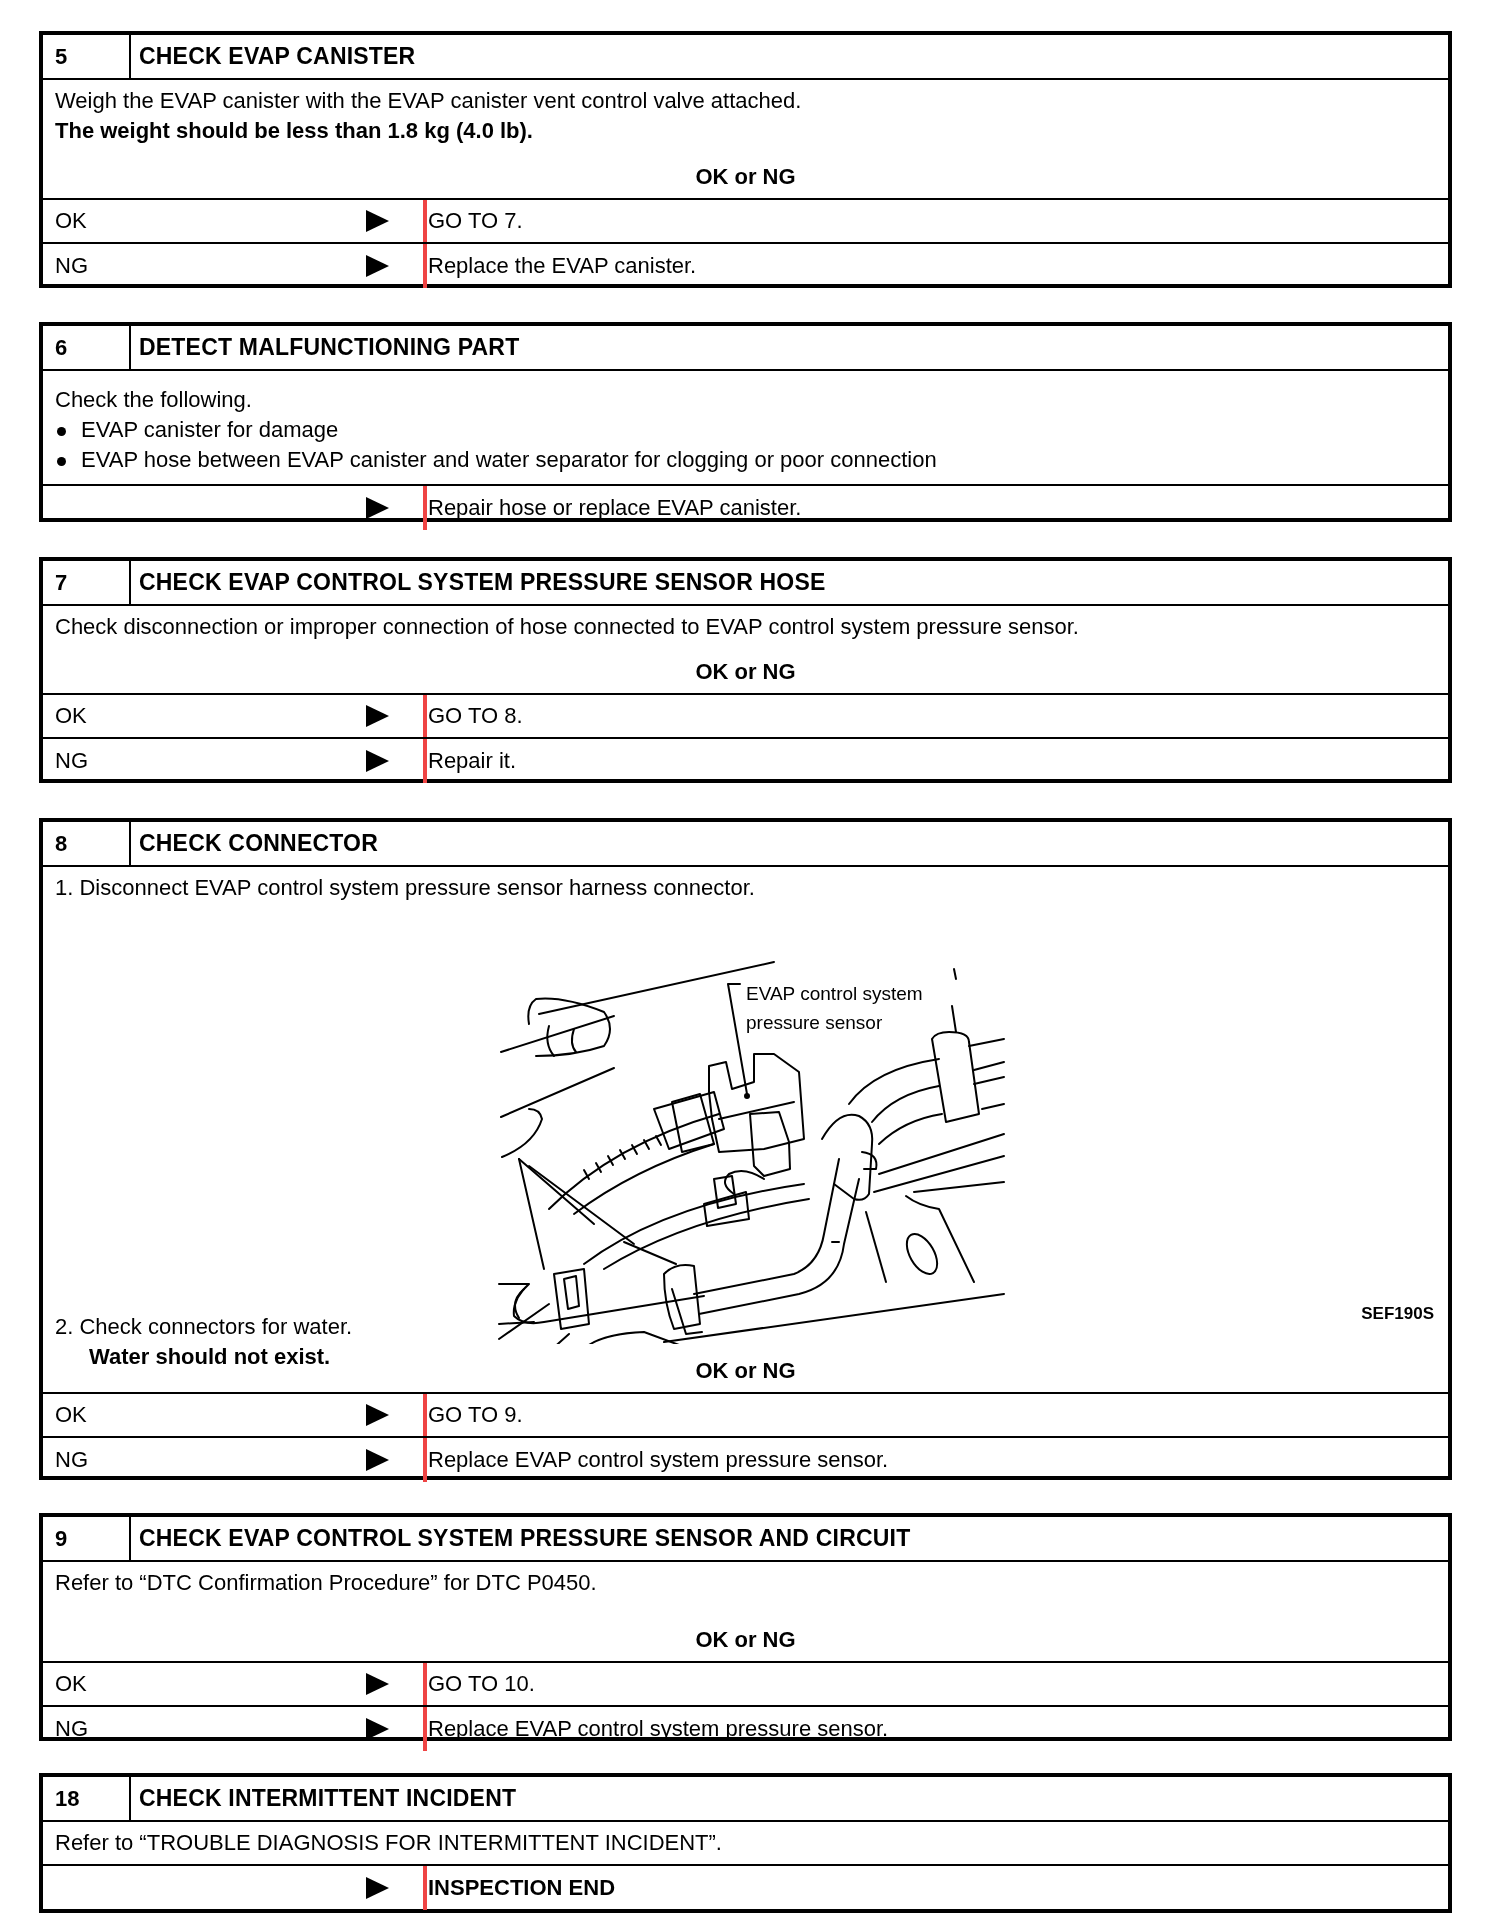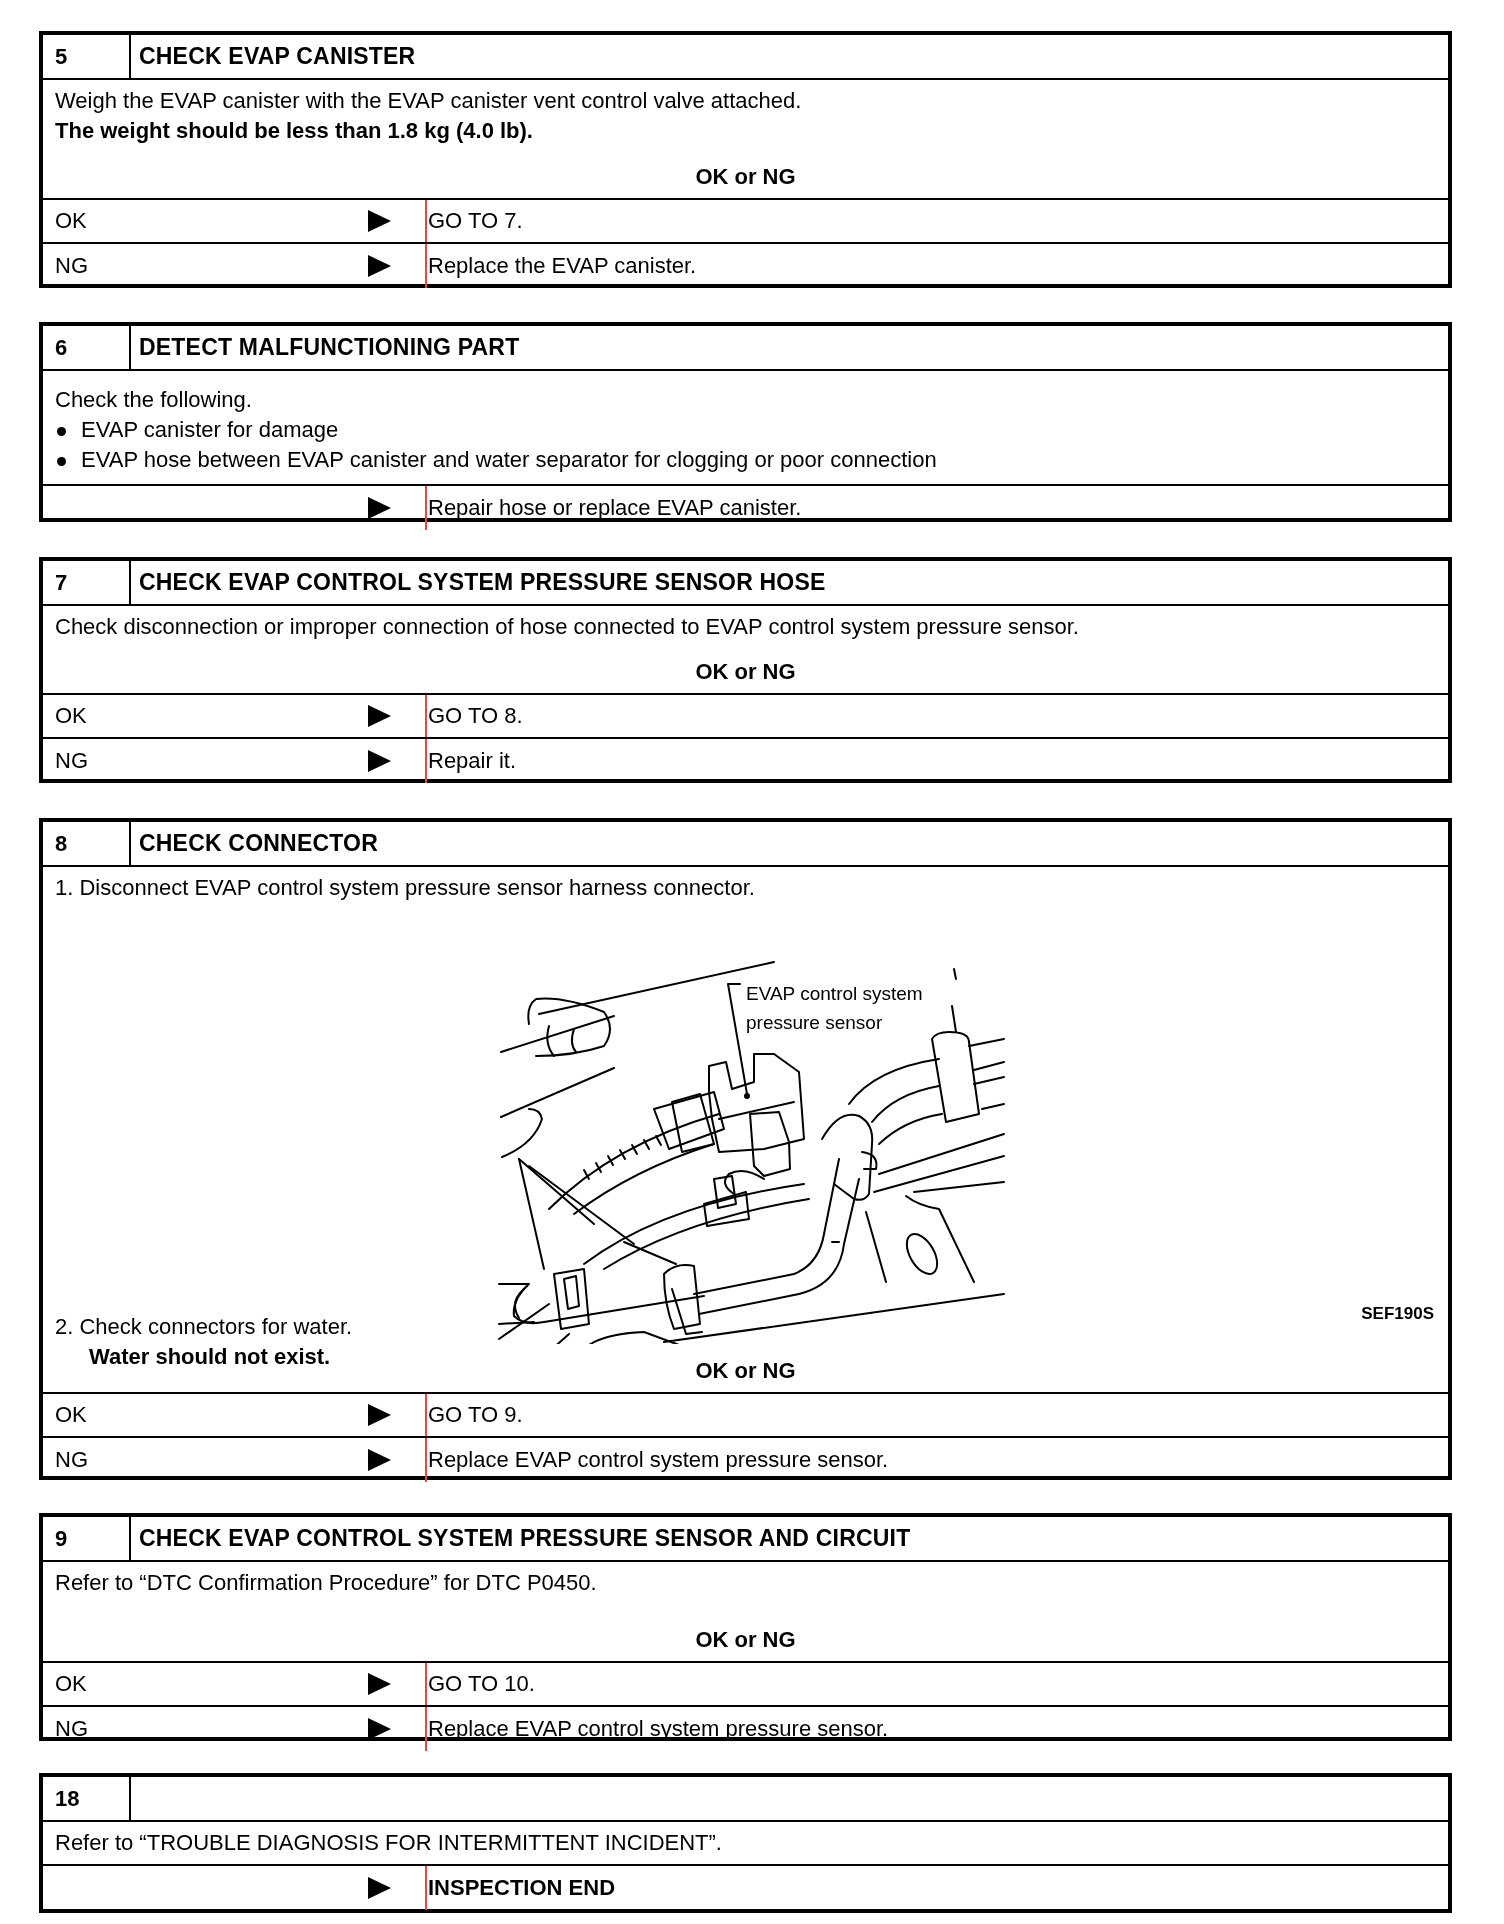--- a/index.html
+++ b/index.html
@@ -10,21 +10,21 @@
   .hdr { display: flex; height: 45px; border-bottom: 2px solid #000; box-sizing: border-box; }
   .num { width: 88px; border-right: 2px solid #000; box-sizing: border-box;
          font-weight: bold; font-size: 22px; padding-left: 12px; display: flex; align-items: center; }
   .title { flex: 1; font-weight: bold; font-size: 23px; padding-left: 8px; display: flex; align-items: center; letter-spacing: 0.2px; }
   .body { position: relative; border-bottom: 2px solid #000; box-sizing: border-box;
           font-size: 22px; padding: 6px 0 0 12px; line-height: 30px; }
   .body .bold { font-weight: bold; }
   .okng { position: absolute; left: 0; right: 0; bottom: 6px; text-align: center; font-weight: bold; font-size: 22px; }
   .row { display: flex; height: 44px; box-sizing: border-box; border-bottom: 2px solid #000; font-size: 22px; }
   .row:last-child { border-bottom: none; }
-  .cond { width: 384px; border-right: 2px solid #ef4444; box-sizing: border-box; position: relative;
+  .cond { width: 384px; border-right: 4px solid #ef4444; box-sizing: border-box; position: relative;
           display: flex; align-items: center; padding-left: 12px; }
   .arrow { position: absolute; right: 34px; top: 50%; transform: translateY(-50%);
            width: 0; height: 0; border-top: 11px solid transparent; border-bottom: 11px solid transparent;
            border-left: 23px solid #000; }
   .act { flex: 1; display: flex; align-items: center; padding-left: 1px; }
   .act.bold { font-weight: bold; }
   .bullet { display: flex; }
   .bullet .dot { width: 26px; display: inline-block; }
   .dot::before { content: ""; display: inline-block; width: 9px; height: 9px; border-radius: 50%; background: #000; margin-left: 2px; vertical-align: middle; }
   .indent { padding-left: 34px; }
@@ -242,20 +242,21 @@
       <span>NG</span>
       <span class="arrow"></span>
     </div>
     <div class="act">Replace EVAP control system pressure sensor.</div>
   </div>
 </div>
 
 <div class="step" style="top:1773px;height:140px;">
   <div class="hdr">
     <div class="num">18</div>
+    <div class="title">CHECK INTERMITTENT INCIDENT</div>
   </div>
   <div class="body" style="height:44px;">
     <div>Refer to “TROUBLE DIAGNOSIS FOR INTERMITTENT INCIDENT”.</div>
   </div>
   <div class="row">
     <div class="cond">
       <span></span>
       <span class="arrow"></span>
     </div>
     <div class="act bold">INSPECTION END</div>

